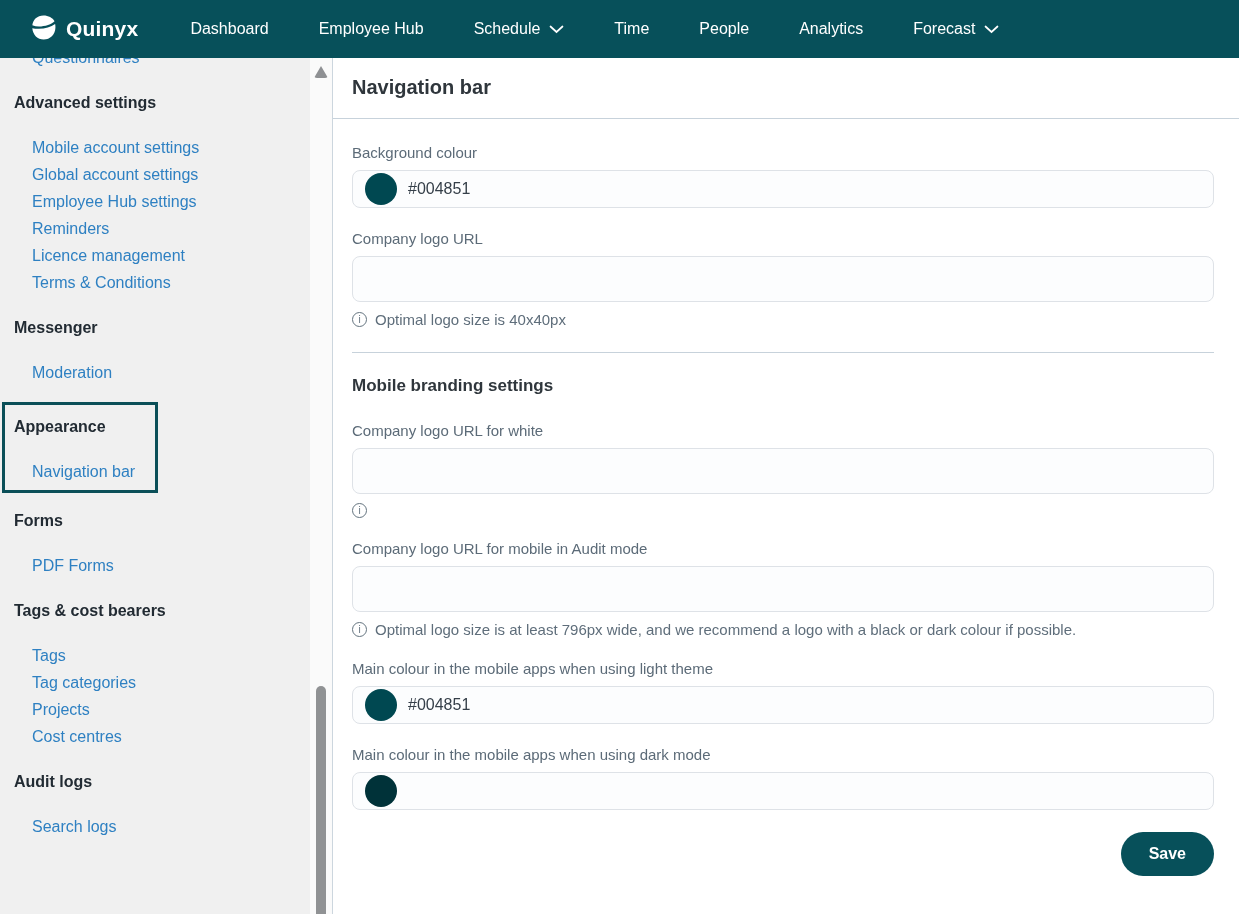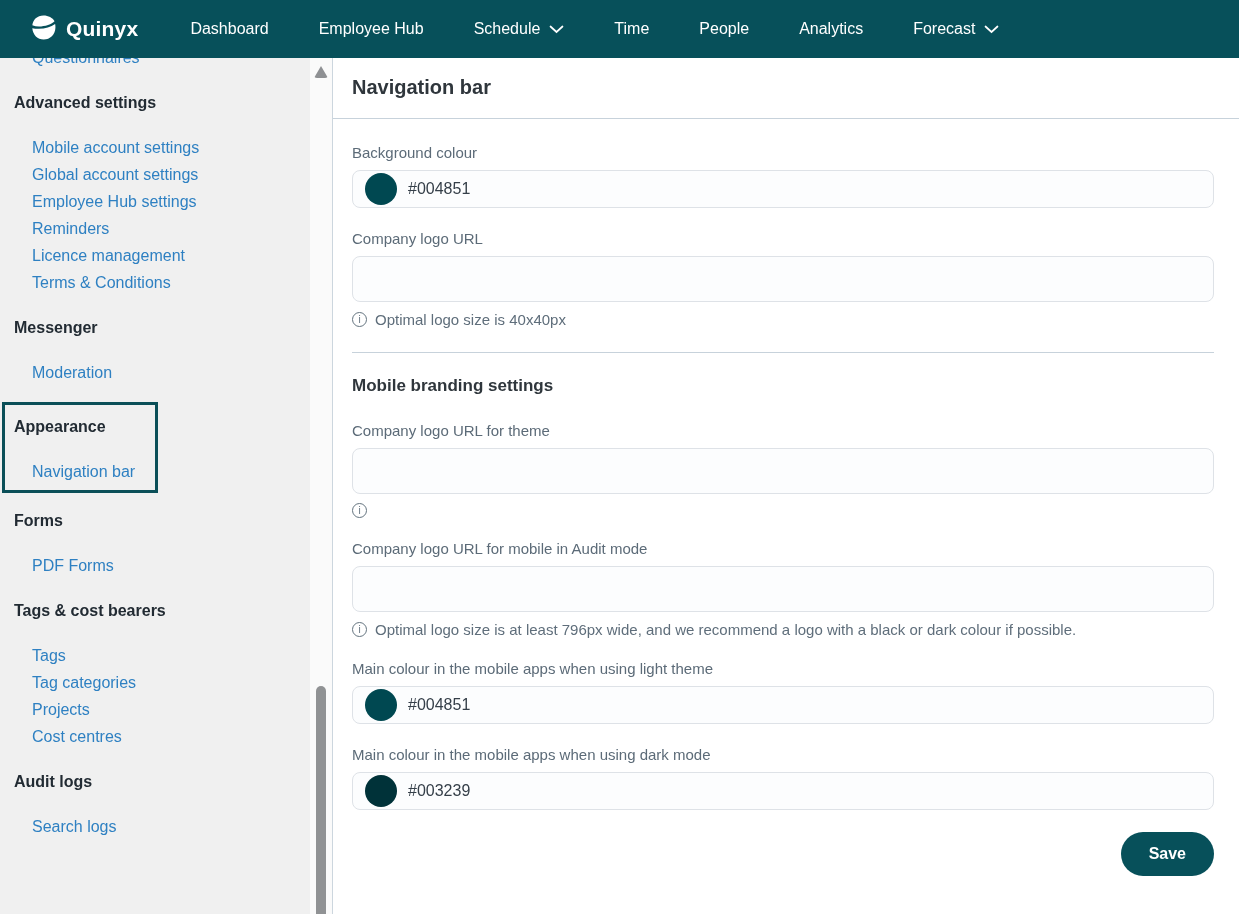--- a/index.html
+++ b/index.html
@@ -202,21 +202,21 @@
           <span class="hint-icon">i</span>
           <span>Optimal logo size is 40x40px</span>
         </div>
       </div>
 
       <div class="section-divider"></div>
 
       <div class="subsection-title">Mobile branding settings</div>
 
       <div class="form-group">
-        <div class="field-label">Company logo URL for theme</div>
+        <div class="field-label">Company logo URL for white</div>
         <input class="text-input" type="text" value="" style="">
         <div class="hint">
           <span class="hint-icon">i</span>
         </div>
       </div>
 
       <div class="form-group">
         <div class="field-label">Company logo URL for mobile in Audit mode</div>
         <input class="text-input" type="text" value="" style="">
         <div class="hint">
@@ -230,21 +230,20 @@
         <div class="input-box">
           <span class="swatch" style="background-color: rgb(0, 72, 81);"></span>
           <input class="color-value" type="text" value="#004851" style="">
         </div>
       </div>
 
       <div class="form-group">
         <div class="field-label">Main colour in the mobile apps when using dark mode</div>
         <div class="input-box">
           <span class="swatch" style="background-color: rgb(0, 50, 57);"></span>
-          <input class="color-value" type="text" value="#003239" style="">
         </div>
       </div>
 
       <div class="save-row">
         <button class="save-btn" style="background-color: rgb(7, 80, 90);">Save</button>
       </div>
 
     </div>
   </div>
 </div>

